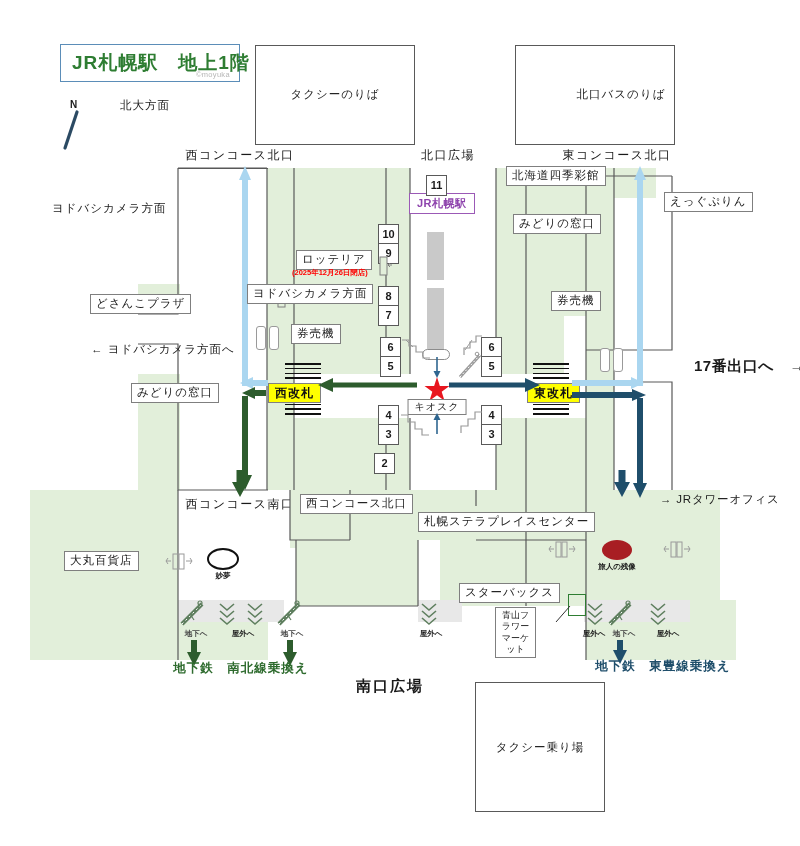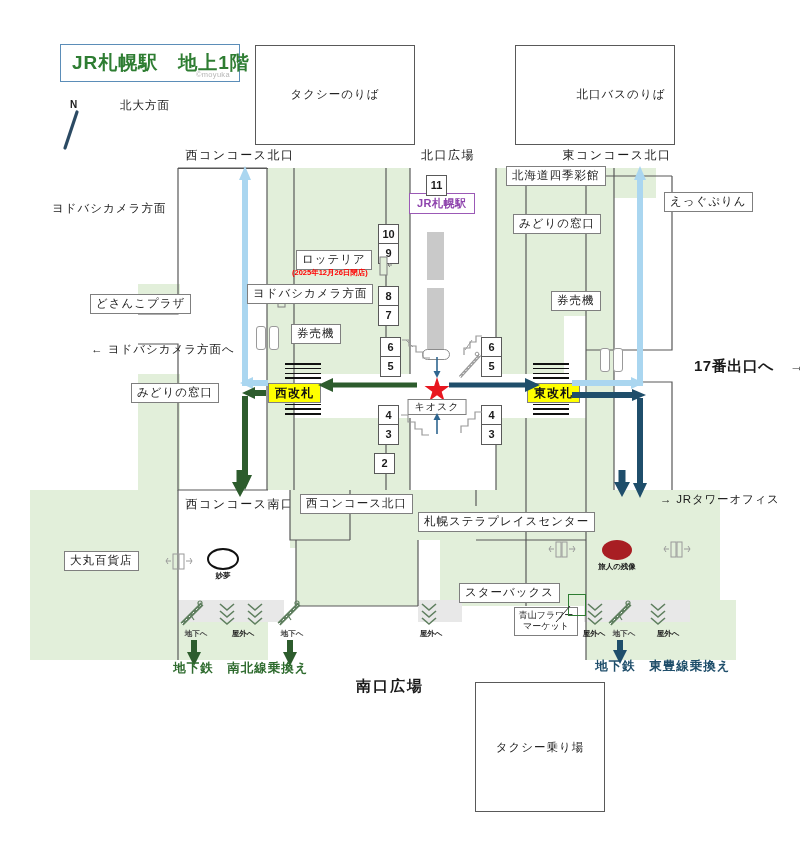--- a/index.html
+++ b/index.html
@@ -316,21 +316,21 @@
   <div class="abs txt boxlbl" style="left:513px;top:214px;">みどりの窓口</div>
   <div class="abs txt boxlbl" style="left:551px;top:291px;">券売機</div>
   <div class="abs txt boxlbl" style="left:664px;top:192px;">えっぐぷりん</div>
 
   <div class="abs txt boxlbl" style="left:90px;top:294px;">どさんこプラザ</div>
   <div class="abs txt boxlbl" style="left:131px;top:383px;">みどりの窓口</div>
 
   <div class="abs txt boxlbl" style="left:300px;top:494px;">西コンコース北口</div>
   <div class="abs txt boxlbl" style="left:418px;top:512px;">札幌ステラプレイスセンター</div>
   <div class="abs txt boxlbl" style="left:459px;top:583px;">スターバックス</div>
-  <div class="abs txt boxlbl sm" style="left:514px;top:607px;width:64px;">青山フラワー<br>マーケット</div>
+  <div class="abs txt boxlbl sm" style="left:495px;top:607px;width:41px;">青山フラワー<br>マーケット</div>
   <div class="abs outline-only" style="left:568px;top:594px;width:18px;height:22px;border-color:#2e7d32;"></div>
   <svg class="abs" style="left:556px;top:606px;" width="18" height="18">
     <line x1="0" y1="16" x2="14" y2="0" stroke="#333" stroke-width="1"></line>
   </svg>
   <div class="abs txt boxlbl" style="left:64px;top:551px;">大丸百貨店</div>
 
   <div class="abs txt plainlbl" style="left:52px;top:202px;text-align:center;">ヨドバシカメラ方面</div>
   <div class="abs txt plainlbl" style="left:44px;top:343px;margin-left:47px;">← ヨドバシカメラ方面へ</div>
   <div class="abs txt" style="left:694px;top:357px;font-size:15px;font-weight:bold;letter-spacing:.5px;">17番出口へ　→</div>
   <div class="abs txt" style="left:660px;top:493px;font-size:11.5px;letter-spacing:.8px;">→ JRタワーオフィス</div>

